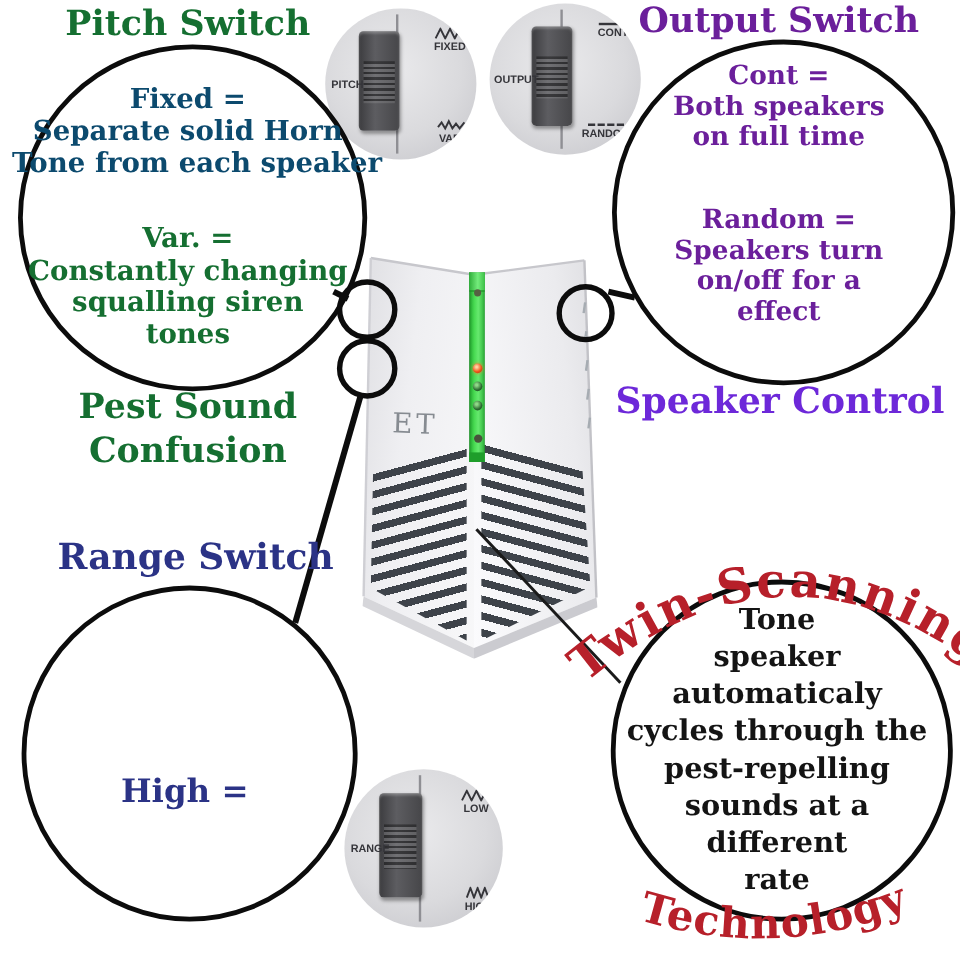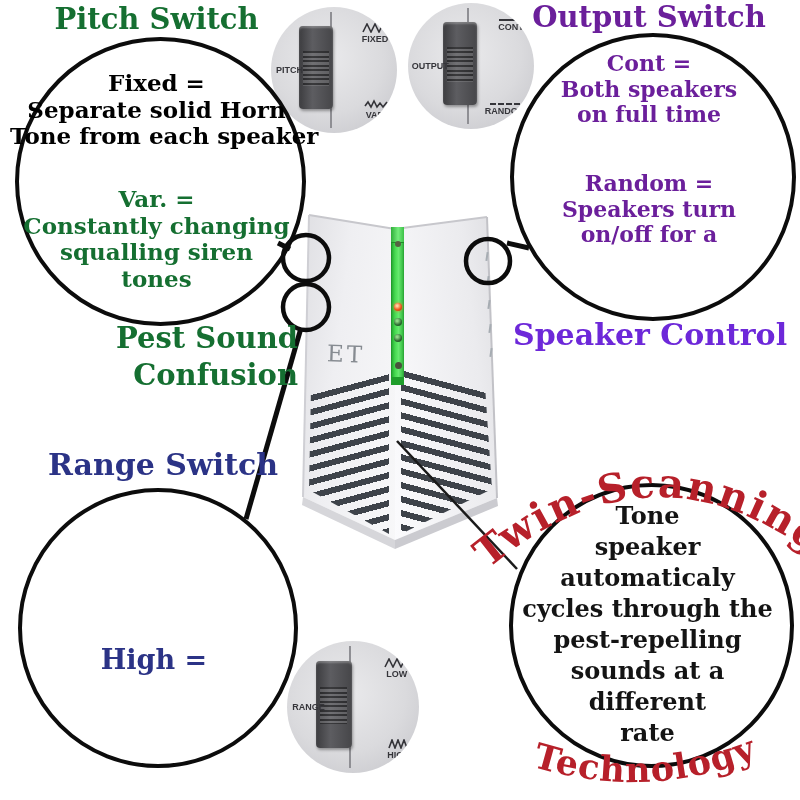--- a/index.html
+++ b/index.html
@@ -161,46 +161,47 @@
     <path id="tech-arc" d="M 531 766 Q 646 802 759 757" fill="none" stroke="none"></path>
     <text style="font-family:'DejaVu Serif',serif;font-weight:bold;font-size:40px;letter-spacing:2px;" fill="#b7202a">
       <textPath href="#tw-arc" startOffset="50%" text-anchor="middle">Twin-Scanning</textPath>
     </text>
     <text style="font-family:'DejaVu Serif',serif;font-weight:bold;font-size:35px;letter-spacing:1px;" fill="#b7202a">
       <textPath href="#tech-arc" startOffset="50%" text-anchor="middle">Technology</textPath>
     </text>
   </svg>
 
   <div class="abs title" style="left:15px;top:2px;width:283px;font-size:29px;color:#156f31;">Pitch Switch</div>
-  <div class="abs bubble" style="left:10px;top:70px;width:293px;font-size:23px;line-height:26.5px;color:#000000;">
+  <div class="abs bubble" style="left:10px;top:70px;width:293px;font-size:23px;line-height:26.5px;color:#0c4a6e;">
     <span>Fixed =</span>
     <span>Separate solid Horn</span>
     <span>Tone from each speaker</span>
   </div>
   <div class="abs bubble" style="left:10px;top:186px;width:293px;font-size:23px;line-height:26.5px;color:#156f31;">
     <span>Var. =</span>
     <span>Constantly changing</span>
     <span>squalling siren</span>
     <span>tones</span>
   </div>
-  <div class="abs title" style="left:15px;top:320px;width:283px;font-size:29px;line-height:37px;color:#156f31;text-align:right;">
+  <div class="abs title" style="left:15px;top:320px;width:283px;font-size:29px;line-height:37px;color:#156f31;">
     <span style="display:block;">Pest Sound</span>
     <span style="display:block;">Confusion</span>
   </div>
 
   <div class="abs title" style="left:510px;top:0px;width:278px;font-size:29px;color:#6b1f9b;">Output Switch</div>
   <div class="abs bubble" style="left:510px;top:51px;width:278px;font-size:22px;line-height:25.5px;color:#6b1f9b;">
     <span>Cont =</span>
     <span>Both speakers</span>
     <span>on full time</span>
   </div>
   <div class="abs bubble" style="left:510px;top:171px;width:278px;font-size:22px;line-height:25.5px;color:#6b1f9b;">
     <span>Random =</span>
     <span>Speakers turn</span>
     <span>on/off for a</span>
+    <span>effect</span>
   </div>
   <div class="abs title" style="left:500px;top:317px;width:300px;font-size:30px;color:#6d28d9;">Speaker Control</div>
 
   <div class="abs title" style="left:18px;top:447px;width:290px;font-size:30px;color:#2b3386;">Range Switch</div>
   <div class="abs bubble" style="left:18px;top:645px;width:272px;font-size:27px;line-height:30.5px;color:#2b3386;">
     <span>High =</span>
   </div>
 
   <div class="abs bubble" style="left:509px;top:500px;width:277px;font-size:24px;line-height:31px;color:#141414;">
     <span>Tone</span>

